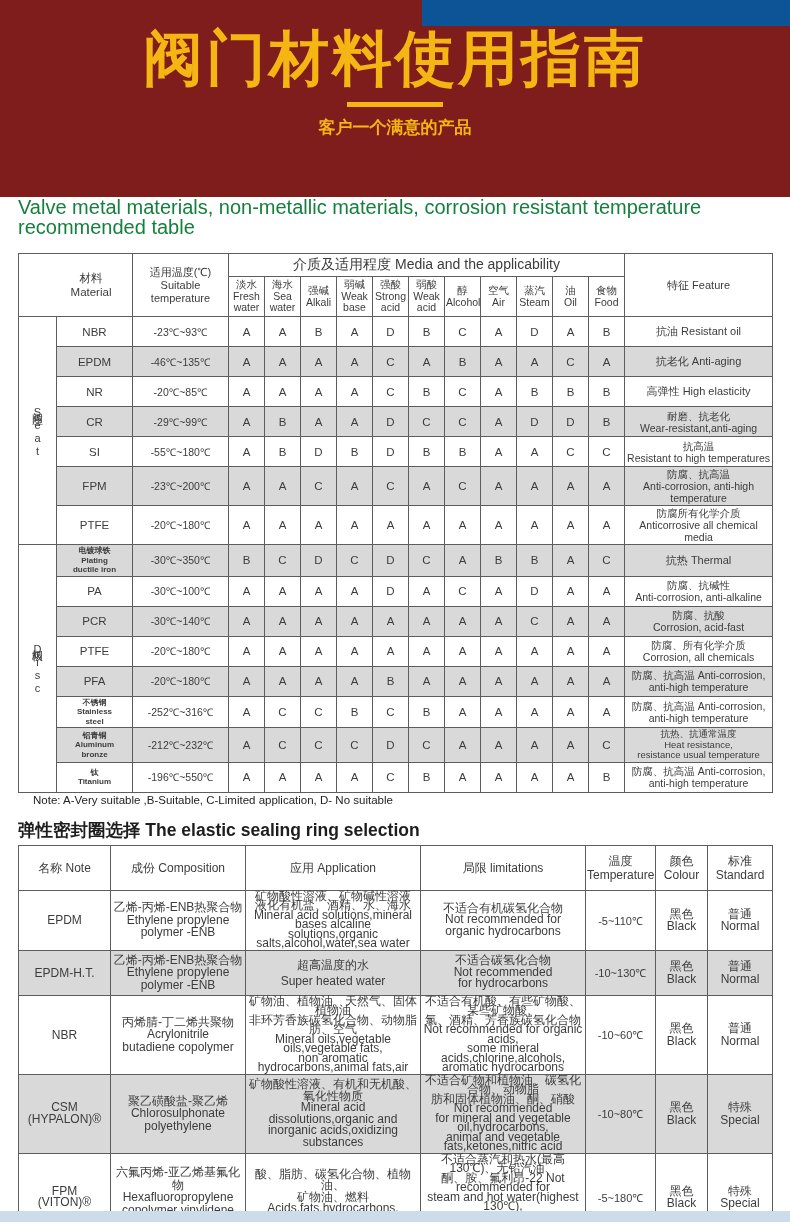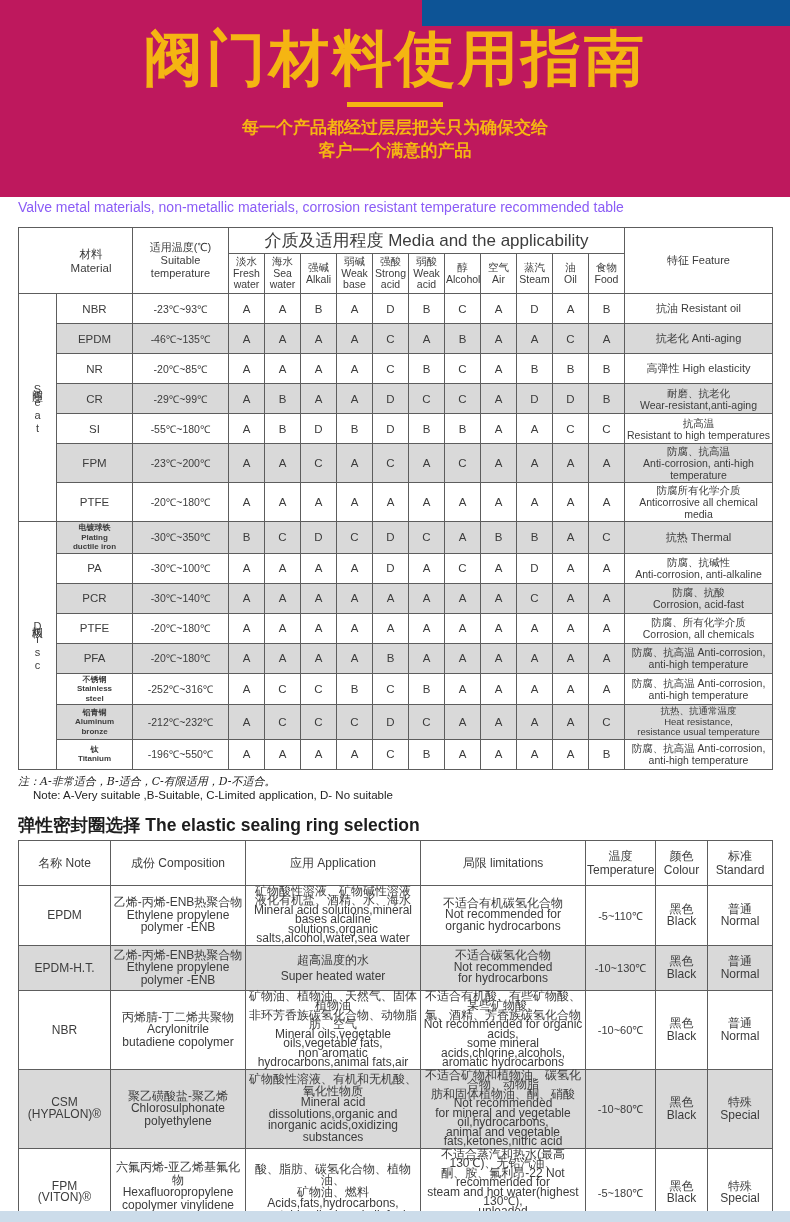--- a/index.html
+++ b/index.html
@@ -1,40 +1,40 @@
 <!DOCTYPE html>
 <html><head>
 <meta charset="utf-8">
 <style>
   html,body{margin:0;padding:0;}
   body{
     width:790px;height:1222px;position:relative;background:#ffffff;
     font-family:"Liberation Sans",sans-serif;overflow:hidden;color:#3c3c3c;
   }
   
-  .hero{height:197px;background:#be185d;position:relative;text-align:center;overflow:hidden;}
+  .hero{height:197px;background:#7f1d1d;position:relative;text-align:center;overflow:hidden;}
   .hero-topband{position:absolute;top:0;right:0;width:368px;height:26px;background:#0d5496;}
   .hero-title{
     position:relative;margin:0;padding-top:26px;font-size:60px;line-height:66px;
     font-weight:bold;color:#f5b512;letter-spacing:3px;
   }
   .hero-divider{width:96px;height:5px;background:#f5b512;margin:10px auto 9px;}
   .hero-sub{font-size:17px;line-height:23px;font-weight:bold;color:#f5b512;}
   
   .content{padding:0 18px;}
   .sec1-zh{font-size:17.5px;font-weight:bold;color:#1d1d1d;margin-top:7px;line-height:22px;}
-  .sec1-en{font-size:14px;color:#8b5cf6;line-height:20px;margin-bottom:10px;}
+  .sec1-en{font-size:20px;color:#15803d;line-height:20px;margin-bottom:16px;}
   table{border-collapse:collapse;table-layout:fixed;width:754px;}
   td,th{border:1px solid #5d5d5d;padding:1px 1px;vertical-align:middle;text-align:center;color:#3c3c3c;}
   tr.stripe td{background:#d9d9d9;}
   
   .t1 th{font-weight:normal;}
   .t1 .h-mat{font-size:11.5px;line-height:14px;width:114px;padding-left:32px;}
   .t1 .h-temp{font-size:11px;line-height:13px;width:96px;}
-  .t1 .h-media{font-size:17px;height:20px;}
+  .t1 .h-media{font-size:14px;height:20px;}
   .t1 .h-sub{font-size:10.5px;line-height:11.5px;height:37px;}
   .t1 .h-feat{font-size:11px;width:148px;}
   .t1 col.c-group{width:38px;}
   .t1 col.c-mat{width:76px;}
   .t1 col.c-temp{width:96px;}
   .t1 col.c-med{width:36px;}
   .t1 col.c-feat{width:148px;}
   .t1 td{height:27px;}
   .vlabel{writing-mode:vertical-rl;text-orientation:upright;font-size:11px;letter-spacing:1px;
           background:#fff !important;line-height:12px;}
@@ -65,21 +65,20 @@
   .footer-strip{position:absolute;left:0;bottom:0;width:790px;height:11px;background:#ccdcea;}
 </style>
 </head>
 <body>
 
 <div class="hero">
   <div class="hero-topband"></div>
   <h1 class="hero-title">阀门材料使用指南</h1>
   <div class="hero-divider"></div>
   <div class="hero-sub">
-    <div>每一个产品都经过层层把关只为确保交给</div>
     <div>客户一个满意的产品</div>
   </div>
 </div>
 
 <div class="content">
 
   <div class="sec1-en">Valve metal materials, non-metallic materials, corrosion resistant temperature recommended table</div>
 
   <table class="t1">
     <colgroup>
@@ -366,21 +365,20 @@
           <td class="grade">A</td>
           <td class="grade">A</td>
           <td class="grade">A</td>
           <td class="grade">A</td>
           <td class="grade">B</td>
           <td class="feat2">防腐、抗高温 Anti-corrosion,<br>anti-high temperature</td>
         </tr>
       </tbody>
   </table>
 
-  <div class="note-zh">注：A-非常适合，B-适合，C-有限适用，D-不适合。</div>
   <div class="note-en">Note:  A-Very suitable ,B-Suitable, C-Limited application, D- No suitable</div>
 
   <div class="sec2-title">弹性密封圈选择  The elastic sealing ring selection</div>
 
   <table class="t2">
     <colgroup>
       <col class="c-name">
         <col class="c-comp">
         <col class="c-app">
         <col class="c-lim">

